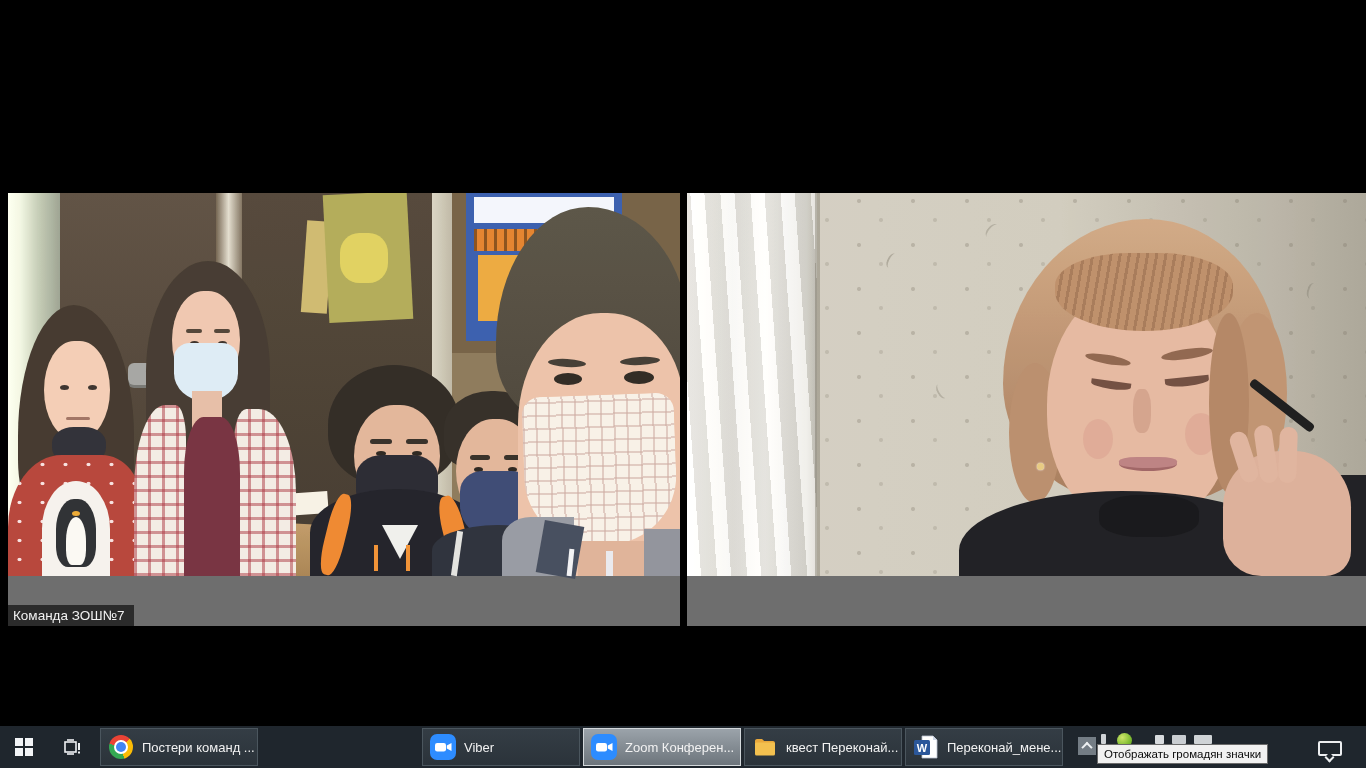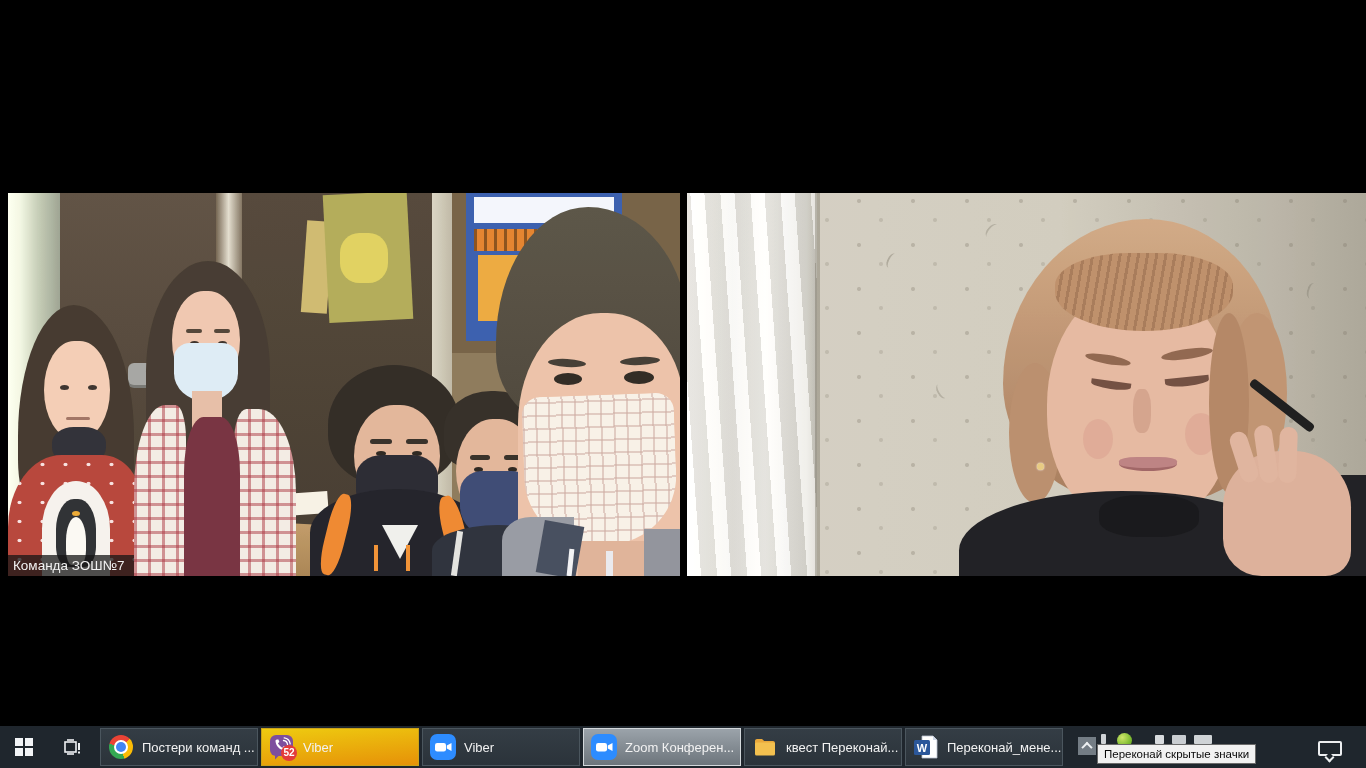--- a/index.html
+++ b/index.html
@@ -1,20 +1,20 @@
 <!DOCTYPE html>
 <html><head>
 <meta charset="utf-8">
 <style>
   html,body{margin:0;padding:0;background:#000;}
   *{box-sizing:border-box;}
   .screen{position:relative;width:1366px;height:768px;background:#000;overflow:hidden;
           font-family:"Liberation Sans","DejaVu Sans",sans-serif;}
   
-  .tile{position:absolute;top:193px;height:383px;overflow:hidden;background:#666;}
+  .tile{position:absolute;top:193px;height:433px;overflow:hidden;background:#666;}
   .tile-left{left:8px;width:672px;}
   .tile-right{left:687px;width:679px;}
   .scene{position:absolute;inset:0;filter:blur(0.7px) saturate(0.92) brightness(1.04);}
   .shape{position:absolute;}
   .haze{position:absolute;inset:0;background:rgba(252,252,255,0.05);}
   .nameplate{position:absolute;left:0;bottom:0;height:21px;background:rgba(22,22,22,0.75);
              color:#f2f2f2;font-size:13.5px;line-height:21px;padding:0 9px 0 5px;white-space:nowrap;z-index:30;}
   
   .plaid{background-color:#e9e2d8;background-image:
      repeating-linear-gradient(0deg,rgba(170,40,52,.5) 0 3px,transparent 3px 14px),
@@ -209,33 +209,20 @@
       </svg>
     </div>
 
     <div class="tb-btn" style="left:100px;">
       <span class="ic">
           <span class="chrome-ball"></span>
         </span>
       <span class="tb-label">Постери команд ...</span>
     </div>
 
-    <div class="tb-btn viber" style="left:261px;">
-      <span class="ic">
-        <svg width="26" height="26" viewBox="0 0 26 26">
-          <rect x="1" y="1" width="23" height="21" rx="6" fill="#7d4f9e"></rect>
-          <path d="M6 20 L6 25.5 L11.5 20 Z" fill="#7d4f9e"></path>
-          <path d="M8 5.6c-.9 0-1.6.8-1.5 1.7.4 4.8 4.4 8.8 9.2 9.2.9.1 1.7-.6 1.7-1.5v-1.7l-2.8-1-1.2 1.5c-1.7-.9-3.6-2.8-4.5-4.5l1.5-1.2-1-2.5H8z" fill="#fff"></path>
-          <path d="M14.5 6.5a4.5 4.5 0 0 1 4 4" fill="none" stroke="#fff" stroke-width="1.3" stroke-linecap="round"></path>
-          <path d="M15.2 3.8a7.2 7.2 0 0 1 6 6" fill="none" stroke="#fff" stroke-width="1.3" stroke-linecap="round"></path>
-        </svg>
-        <span class="badge">52</span>
-      </span>
-      <span class="tb-label">Viber</span>
-    </div>
 
     <div class="tb-btn" style="left:422px;">
       <span class="ic">
         <svg width="26" height="26" viewBox="0 0 26 26">
           <rect width="26" height="26" rx="7" fill="#2d8cff"></rect>
           <rect x="5" y="9" width="11" height="8.5" rx="2.2" fill="#fff"></rect>
           <path d="M16.8 11.6 21.5 9v8l-4.7-2.6z" fill="#fff"></path>
         </svg>
       </span>
       <span class="tb-label">Viber</span>
@@ -283,15 +270,15 @@
     <div style="position:absolute;left:1155px;top:9px;width:9px;height:9px;background:#d8dbde;border-radius:1px;"></div>
     <div style="position:absolute;left:1172px;top:9px;width:14px;height:9px;background:#c9cdd1;border-radius:1px;"></div>
     <div style="position:absolute;left:1194px;top:9px;width:18px;height:9px;background:#cfd3d6;border-radius:1px;"></div>
 
     <div style="position:absolute;left:1318px;top:15px;width:24px;height:15px;">
       <span style="position:absolute;inset:0;border:2px solid #eceef0;border-radius:2px;"></span>
       <span style="position:absolute;left:8px;bottom:-5px;width:7px;height:7px;background:#1f262d;border-right:2px solid #eceef0;border-bottom:2px solid #eceef0;transform:rotate(45deg);"></span>
     </div>
   </div>
 
-  <div class="tray-tooltip">Переконай скрытые значки</div>
+  <div class="tray-tooltip">Отображать громадян значки</div>
 
 </div>
 
 </body></html>

